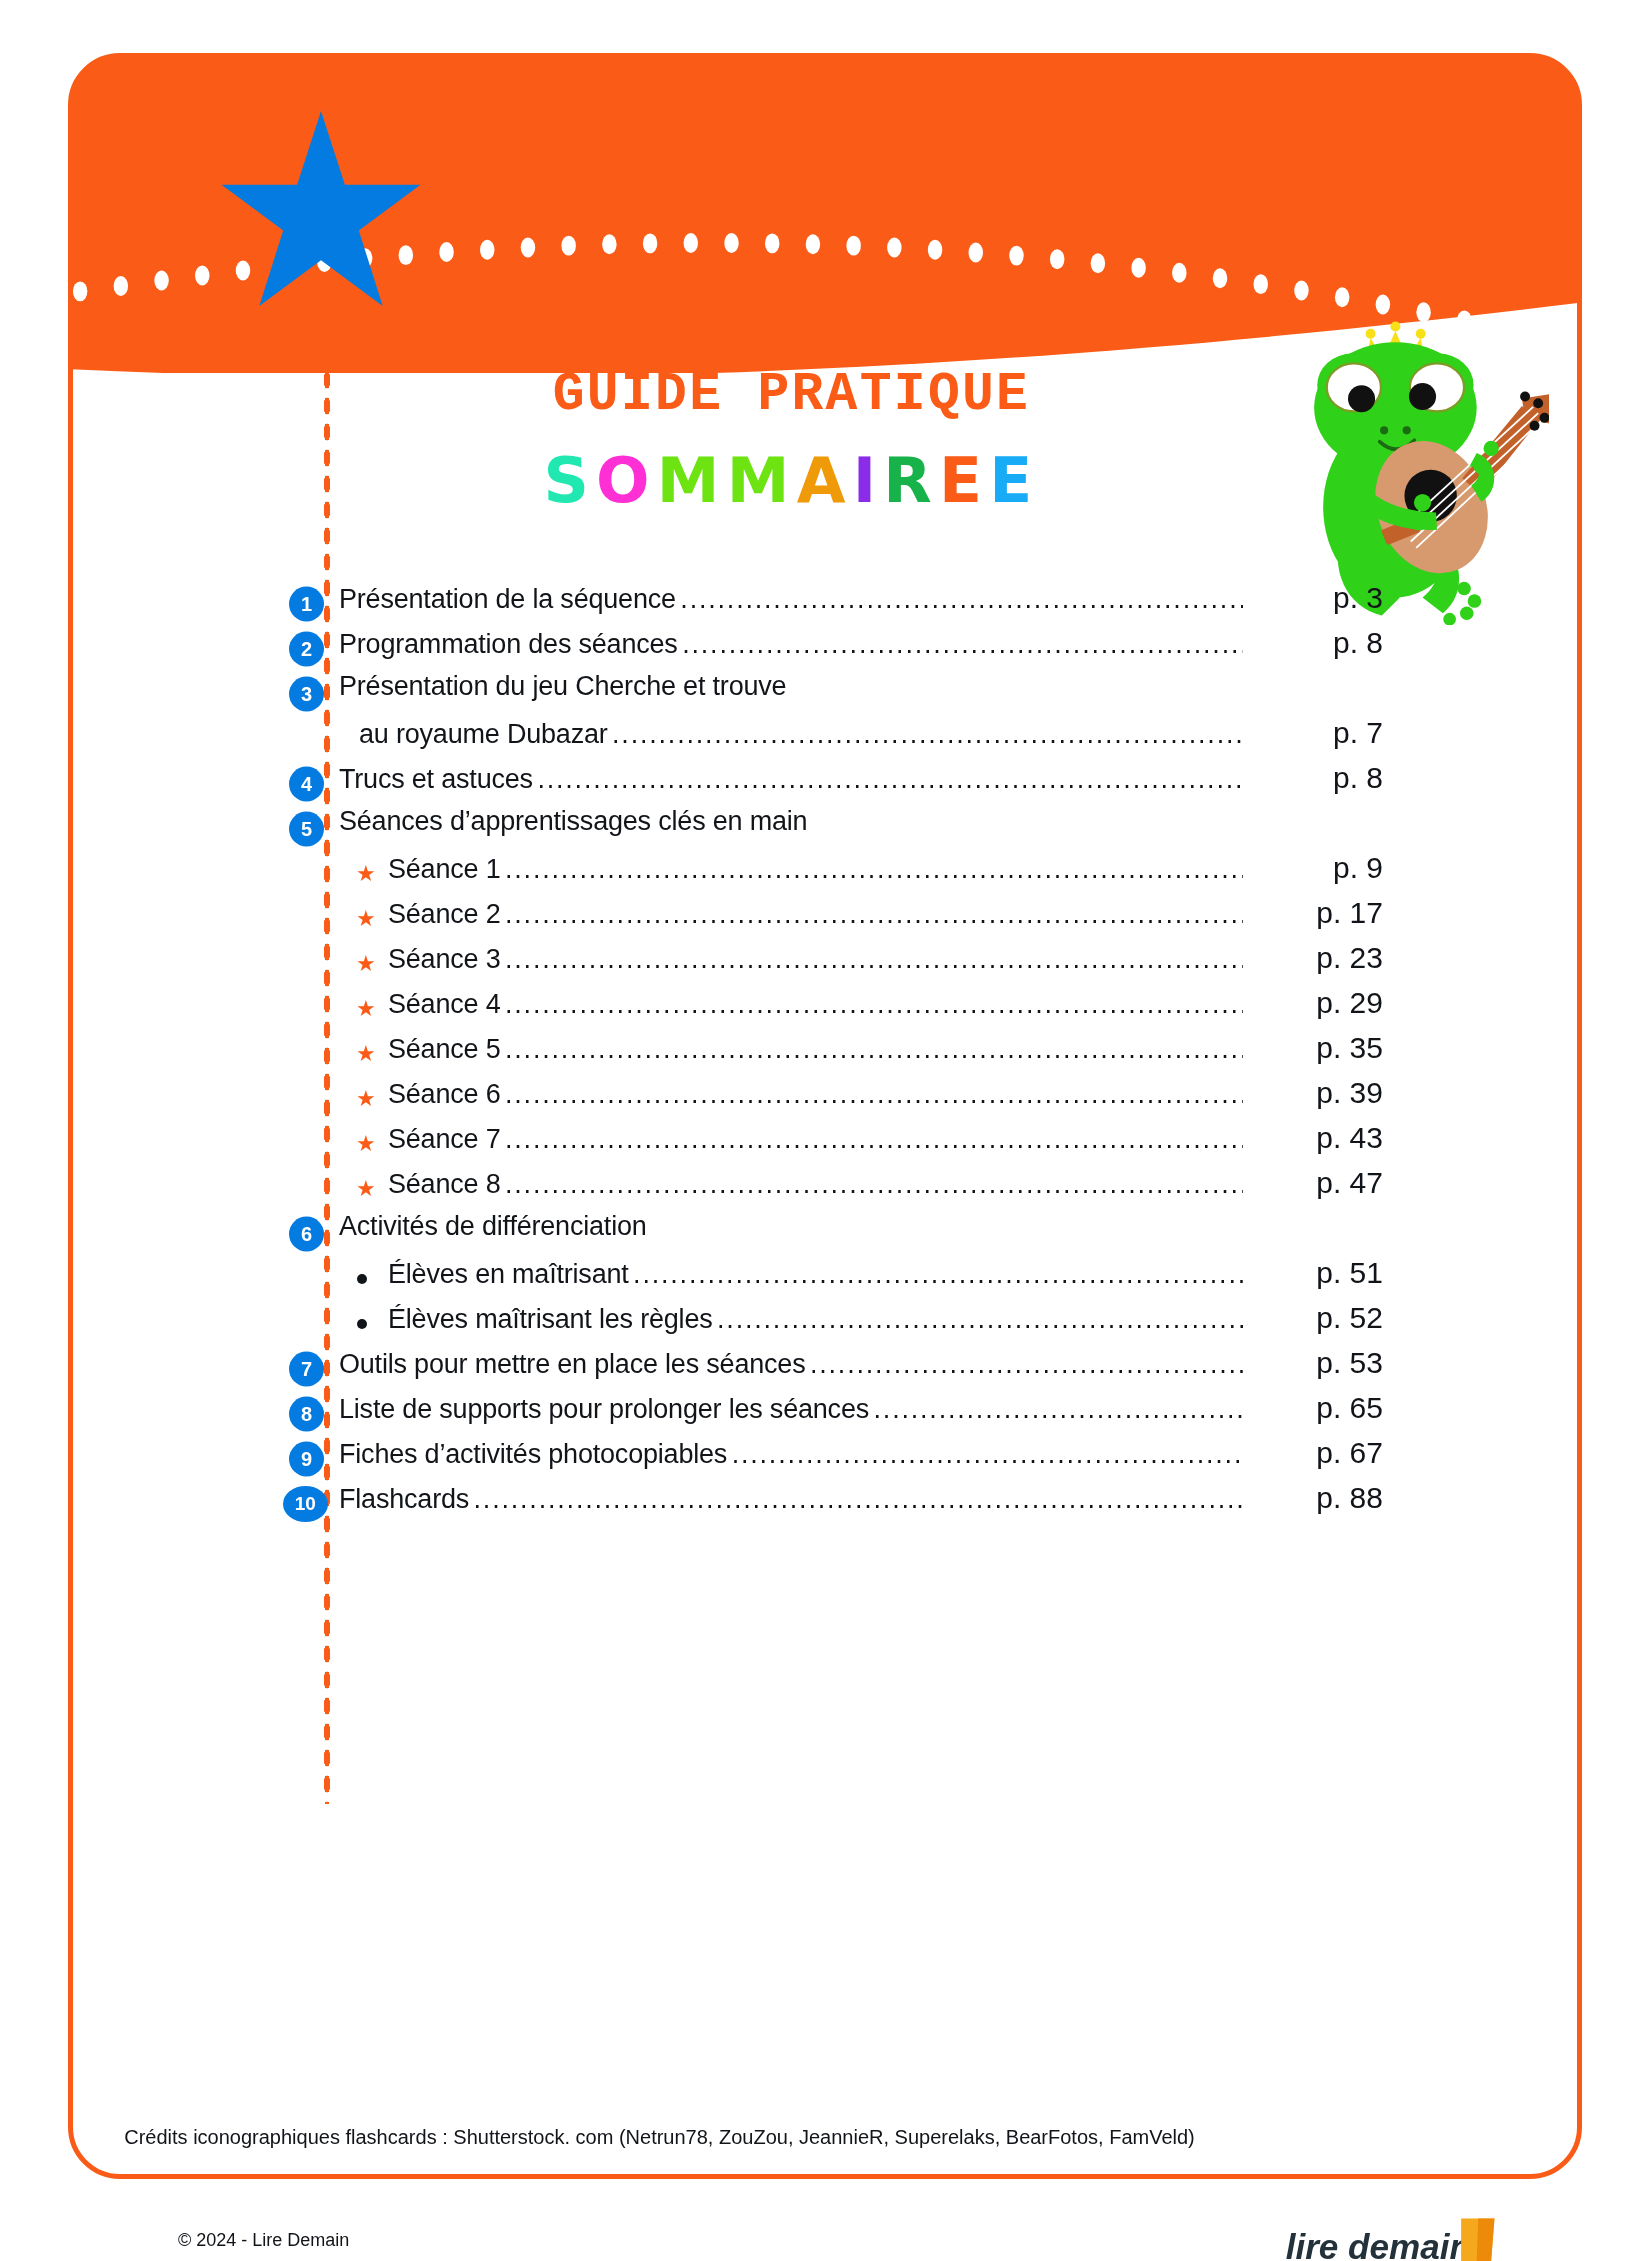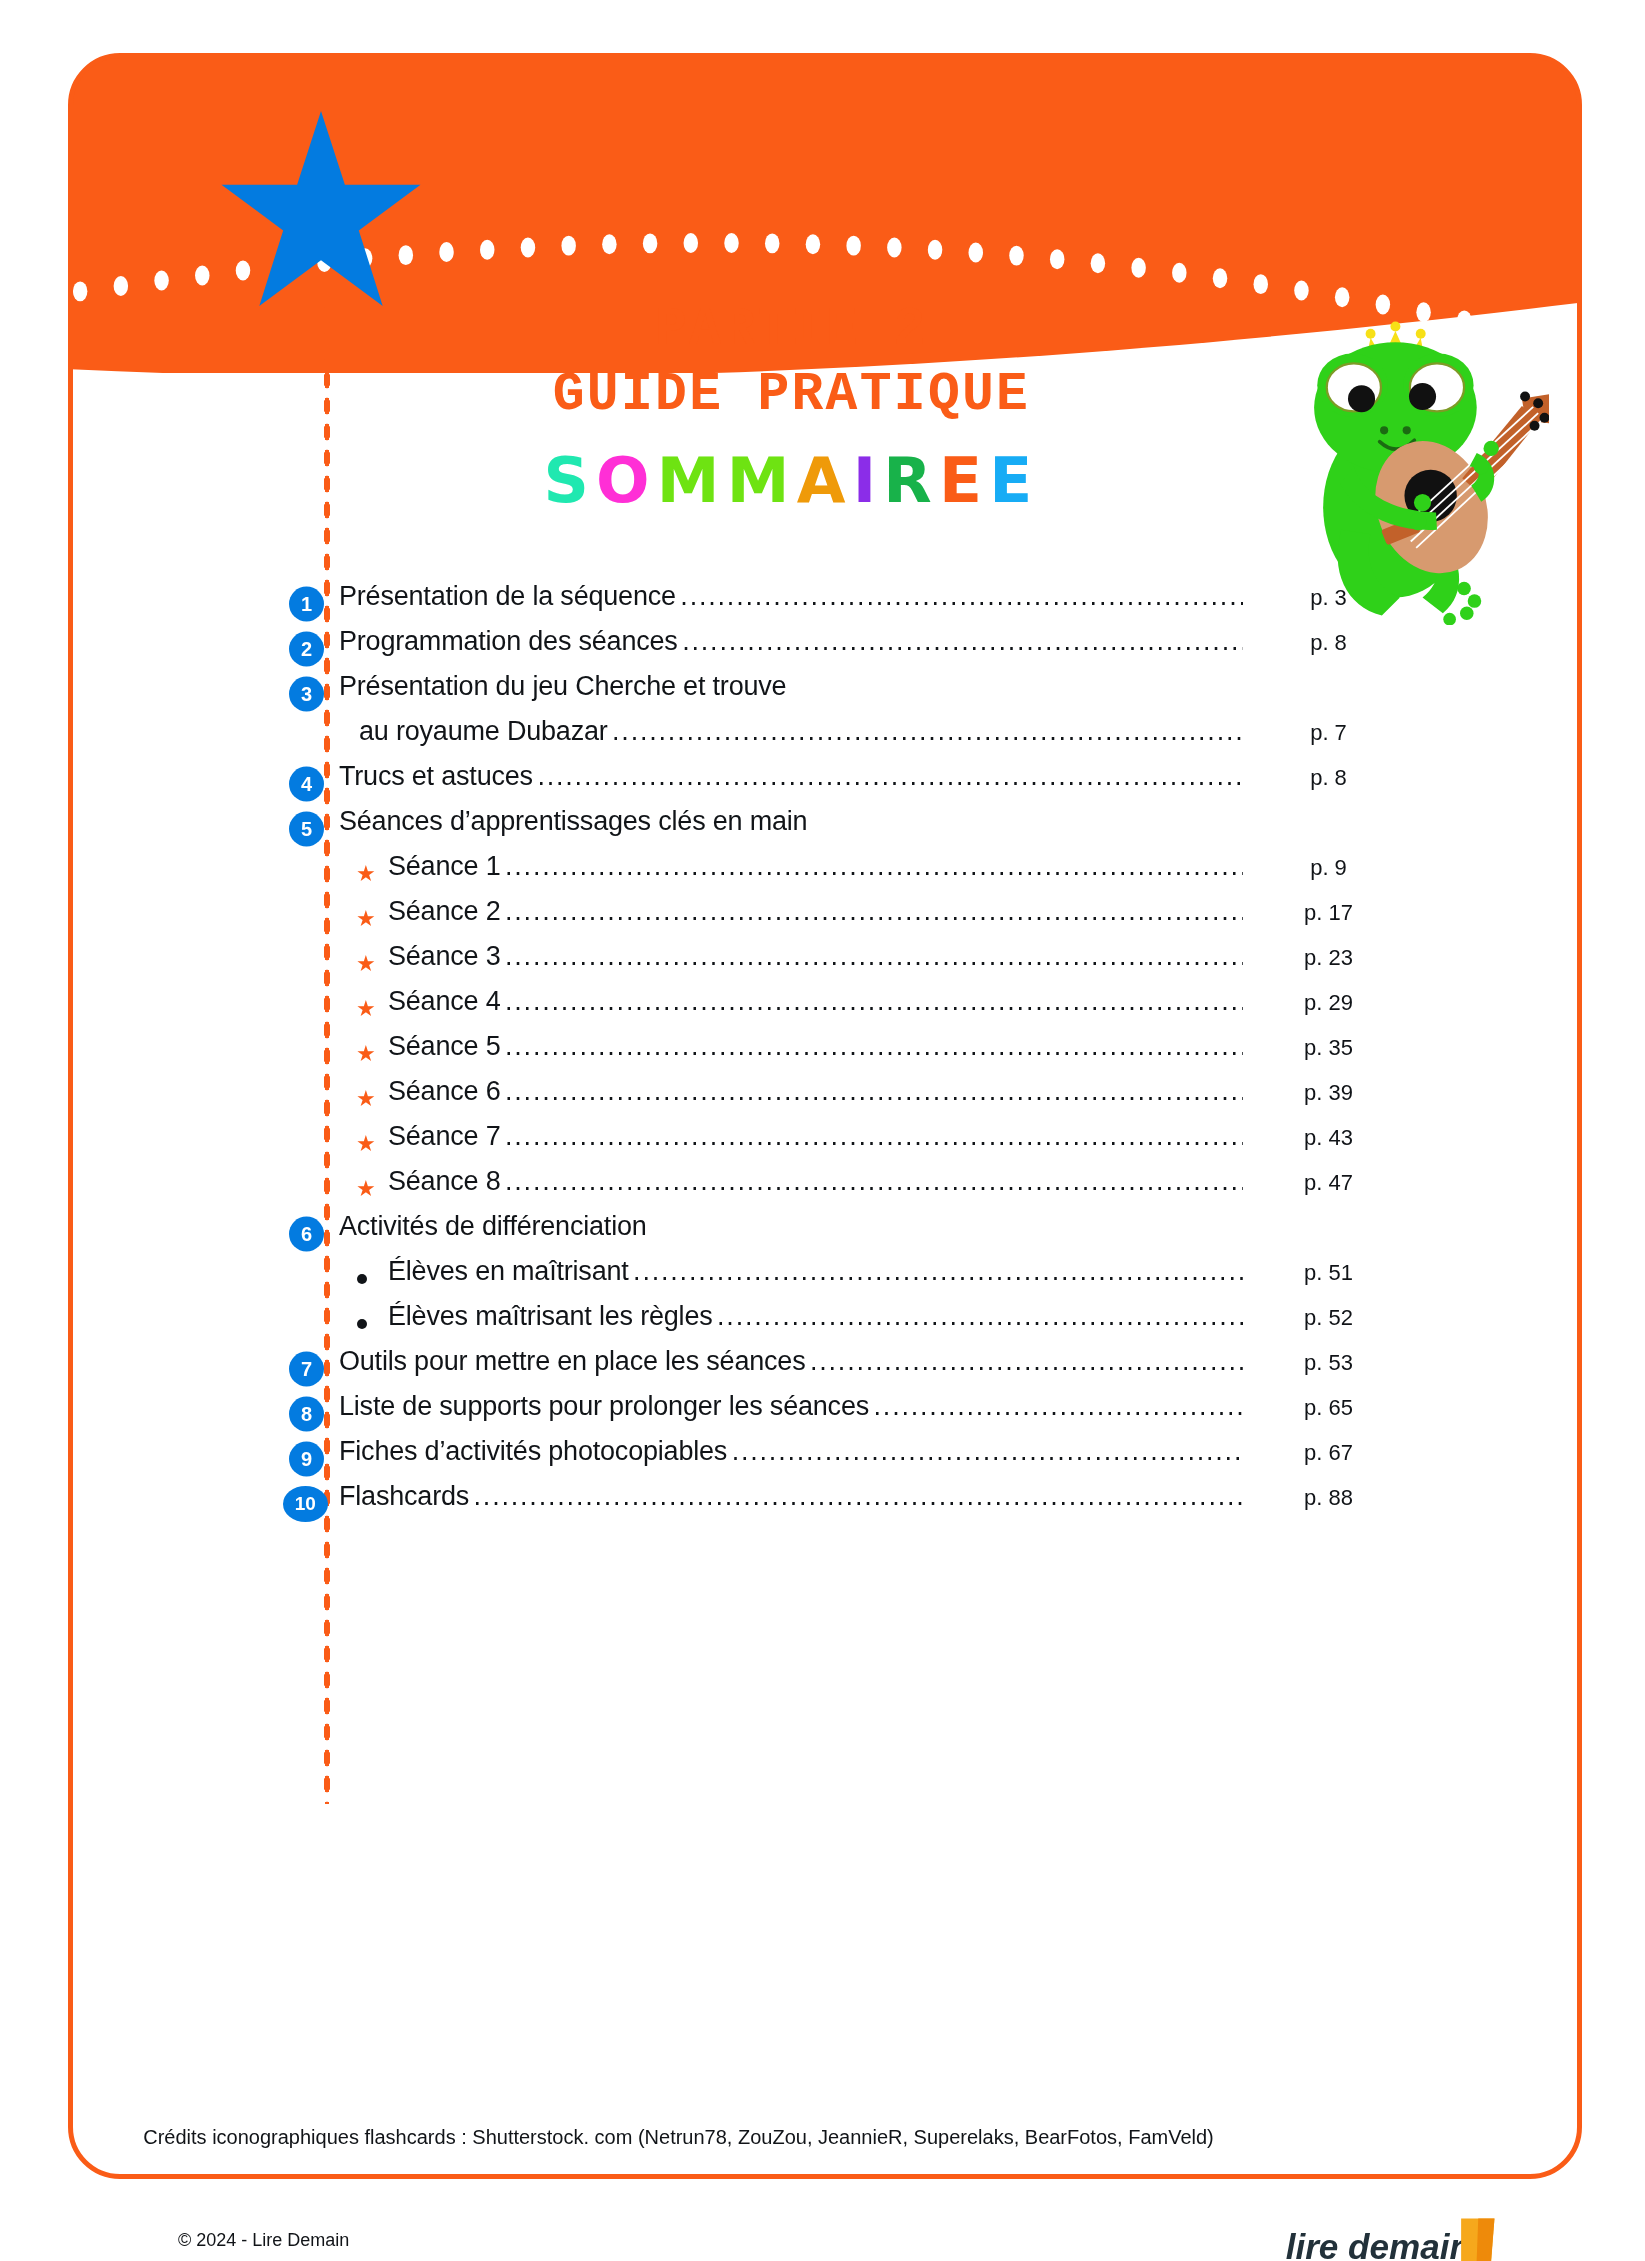--- a/index.html
+++ b/index.html
@@ -140,23 +140,23 @@
     white-space: nowrap;
     font-size: 27px;
     color: #111418;
     letter-spacing: 1.8px;
     margin: 0 4.5px;
     font-family: "Liberation Sans", sans-serif;
   }
   .pageno {
     width: 136px;
     flex: 0 0 136px;
-    font-size: 22px;
+    font-size: 30px;
     color: #111418;
-    text-align: center;
+    text-align: right;
     padding-left: 27px;
     font-family: "Liberation Sans", sans-serif;
   }
 
   
   .row.lvl1 { padding-left: 50px; }
   .row.cont { padding-left: 70px; }
   .row.sub  { padding-left: 99px; }
 
   .bullet-star {
@@ -183,21 +183,20 @@
 
   
   .credits {
     position: absolute;
     left: 0; top: 2126px;
     width: 1319px;
     text-align: center;
     font-size: 20px;
     color: #111418;
     font-family: "Liberation Sans", sans-serif;
-    margin-left: 19px;
   }
   .footer-copy {
     position: absolute;
     left: 178px; top: 2230px;
     font-size: 18px;
     color: #111418;
     font-family: Liberation Sans, sans-serif;
   }
   .logo {
     position: absolute;

